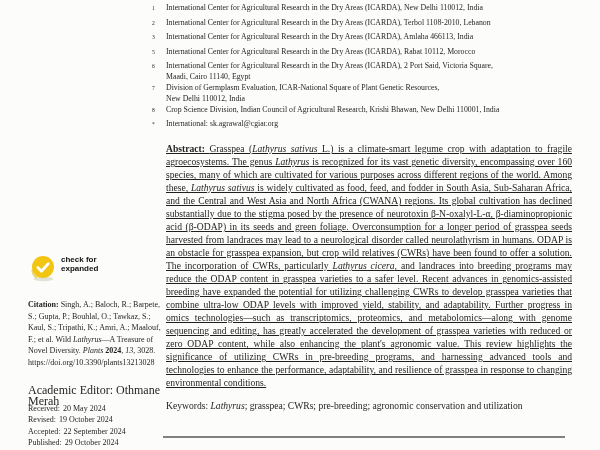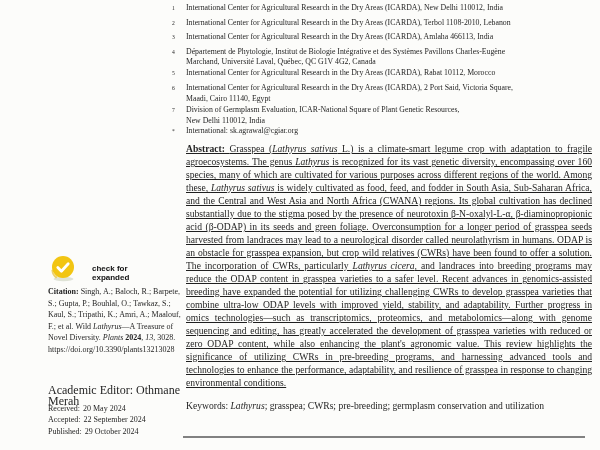--- a/index.html
+++ b/index.html
@@ -4,21 +4,21 @@
 <style>
   html, body { margin: 0; padding: 0; }
   body {
     width: 600px; height: 450px;
     background: #fcfcfa;
     color: #1f1f1f;
     font-family: "Liberation Serif", "DejaVu Serif", serif;
     position: relative;
     overflow: hidden;
   }
-  .page { position: absolute; inset: 0; margin-left: 20px; }
+  .page { position: absolute; inset: 0; }
 
   
   .main-col { position: absolute; left: 152px; top: 3px; width: 422px; }
 
   .aff-list { font-size: 7.8px; line-height: 10.9px; }
   .aff-row { display: flex; }
   .aff-marker { flex: 0 0 14px; font-size: 7.8px; }
   .aff-marker sup { font-size: 5.6px; vertical-align: super; }
   .aff-text { flex: 1; white-space: pre-line; }
 
@@ -35,30 +35,30 @@
   .bottom-rule {
     position: absolute; left: 163px; top: 428px; width: 402px; height: 2px;
     background: #818181; border: none;
   }
 
   
   .sidebar { position: absolute; left: 28px; top: 0; width: 140px; }
 
   .badge {
     position: absolute; left: 2px; top: 255px;
-    display: flex; align-items: flex-end; gap: 16px;
+    display: flex; align-items: flex-start; gap: 5px;
     cursor: pointer;
   }
   .badge-text {
     font-family: "Liberation Sans", sans-serif;
     font-weight: bold; font-size: 8px; line-height: 9px; color: #111;
   }
 
   .citation-block {
-    position: absolute; left: 0; top: 286px; width: 140px;
+    position: absolute; left: 0; top: 299px; width: 140px;
     font-size: 8px; line-height: 11.6px;
     overflow-wrap: break-word;
   }
   .doi-link { color: #1f1f1f; text-decoration: none; }
 
   .editor-line {
     position: absolute; left: 0; top: 385px; width: 140px;
     font-size: 12px; line-height: 11px;
   }
 
@@ -83,48 +83,47 @@
       </div>
       <div class="aff-row">
         <span class="aff-marker"><sup>2</sup></span>
         <span class="aff-text">International Center for Agricultural Research in the Dry Areas (ICARDA), Terbol 1108-2010, Lebanon</span>
       </div>
       <div class="aff-row">
         <span class="aff-marker"><sup>3</sup></span>
         <span class="aff-text">International Center for Agricultural Research in the Dry Areas (ICARDA), Amlaha 466113, India</span>
       </div>
       <div class="aff-row">
-        <span class="aff-marker"><sup>4</sup></span>
-        <span class="aff-text">Département de Phytologie, Institut de Biologie Intégrative et des Systèmes Pavillons Charles-Eugène
-Marchand, Université Laval, Québec, QC G1V 4G2, Canada</span>
-      </div>
-      <div class="aff-row">
         <span class="aff-marker"><sup>5</sup></span>
         <span class="aff-text">International Center for Agricultural Research in the Dry Areas (ICARDA), Rabat 10112, Morocco</span>
       </div>
       <div class="aff-row">
         <span class="aff-marker"><sup>6</sup></span>
         <span class="aff-text">International Center for Agricultural Research in the Dry Areas (ICARDA), 2 Port Said, Victoria Square,
 Maadi, Cairo 11140, Egypt</span>
       </div>
       <div class="aff-row">
         <span class="aff-marker"><sup>7</sup></span>
         <span class="aff-text">Division of Germplasm Evaluation, ICAR-National Square of Plant Genetic Resources,
 New Delhi 110012, India</span>
       </div>
       <div class="aff-row">
+        <span class="aff-marker"><sup>8</sup></span>
+        <span class="aff-text">Crop Science Division, Indian Council of Agricultural Research, Krishi Bhawan, New Delhi 110001, India</span>
+      </div>
+      <div class="aff-row">
         <span class="aff-marker"><sup>*</sup></span>
         <span class="aff-text"><span>International: </span><a href="#" class="email-link">sk.agrawal@cgiar.org</a></span>
       </div>
     </div>
   </div>
 
   <div class="abstract-block"><span style="font-weight: bold;">Abstract: </span><span>Grasspea (</span><span style="font-style: italic;">Lathyrus sativus</span><span> L.) is a climate-smart legume crop with adaptation to fragile agroecosystems. The genus </span><span style="font-style: italic;">Lathyrus</span><span> is recognized for its vast genetic diversity, encompassing over 160 species, many of which are cultivated for various purposes across different regions of the world. Among these, </span><span style="font-style: italic;">Lathyrus sativus</span><span> is widely cultivated as food, feed, and fodder in South Asia, Sub-Saharan Africa, and the Central and West Asia and North Africa (CWANA) regions. Its global cultivation has declined substantially due to the stigma posed by the presence of neurotoxin β-N-oxalyl-L-α, β-diaminopropionic acid (β-ODAP) in its seeds and green foliage. Overconsumption for a longer period of grasspea seeds harvested from landraces may lead to a neurological disorder called neurolathyrism in humans. ODAP is an obstacle for grasspea expansion, but crop wild relatives (CWRs) have been found to offer a solution. The incorporation of CWRs, particularly </span><span style="font-style: italic;">Lathyrus cicera</span><span>, and landraces into breeding programs may reduce the ODAP content in grasspea varieties to a safer level. Recent advances in genomics-assisted breeding have expanded the potential for utilizing challenging CWRs to develop grasspea varieties that combine ultra-low ODAP levels with improved yield, stability, and adaptability. Further progress in omics technologies—such as transcriptomics, proteomics, and metabolomics—along with genome sequencing and editing, has greatly accelerated the development of grasspea varieties with reduced or zero ODAP content, while also enhancing the plant's agronomic value. This review highlights the significance of utilizing CWRs in pre-breeding programs, and harnessing advanced tools and technologies to enhance the performance, adaptability, and resilience of grasspea in response to changing environmental conditions.</span></div>
 
-  <div class="keywords-block"><span style="font-weight: normal;">Keywords: </span><span style="font-style: italic;">Lathyrus</span><span>; grasspea; CWRs; pre-breeding; germplasm conservation and utilization</span></div>
+  <div class="keywords-block"><span style="font-weight: normal;">Keywords: </span><span style="font-style: italic;">Lathyrus</span><span>; grasspea; CWRs; pre-breeding; agronomic conservation and utilization</span></div>
 
   <hr class="bottom-rule">
 
   <div class="sidebar">
 
     <div class="badge">
       <svg width="26" height="27" viewBox="0 0 26 27">
         <ellipse cx="13.5" cy="24" rx="10" ry="2.2" fill="#dfe3d6"></ellipse>
         <circle cx="13" cy="12" r="11" fill="#f2c513"></circle>
         <path d="M2.6 14.5 a11 11 0 0 0 5 7.6 L6 23.5 a12 12 0 0 1 -4.6 -8.6 Z" fill="#e3b50d" opacity="0.6"></path>
@@ -140,20 +139,23 @@
       <span><span style="font-weight: bold;">Citation: </span><span>Singh, A.; Baloch, R.; Barpete, S.; Gupta, P.; Bouhlal, O.; Tawkaz, S.; Kaul, S.; Tripathi, K.; Amri, A.; Maalouf, F.; et al. Wild </span><span style="font-style: italic;">Lathyrus</span><span>—A Treasure of Novel Diversity. </span><span style="font-style: italic;">Plants </span><span style="font-weight: bold;">2024</span><span>, </span><span style="font-style: italic;">13</span><span>, 3028. </span></span><a href="#" class="doi-link">https://doi.org/10.3390/plants13213028</a>
     </div>
 
     <div class="editor-line">Academic Editor: Othmane Merah</div>
 
     <div class="dates-block">
       <div class="date-row">
         <span class="date-label">Received:</span><span>20 May 2024</span>
       </div>
       <div class="date-row">
+        <span class="date-label">Revised:</span><span>19 October 2024</span>
+      </div>
+      <div class="date-row">
         <span class="date-label">Accepted:</span><span>22 September 2024</span>
       </div>
       <div class="date-row">
         <span class="date-label">Published:</span><span>29 October 2024</span>
       </div>
     </div>
 
   </div>
 </div>
 

